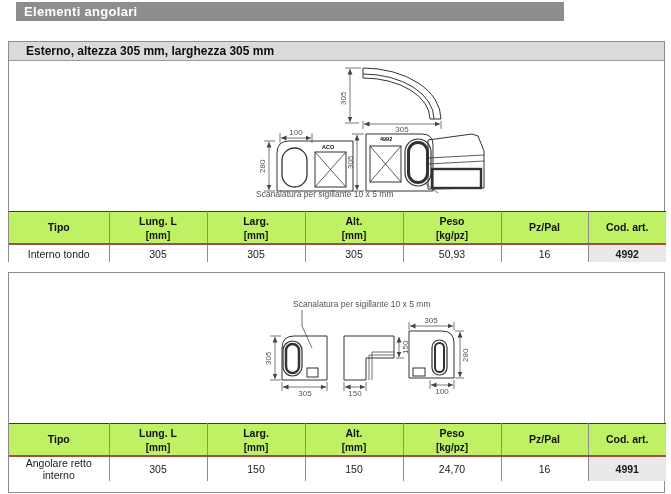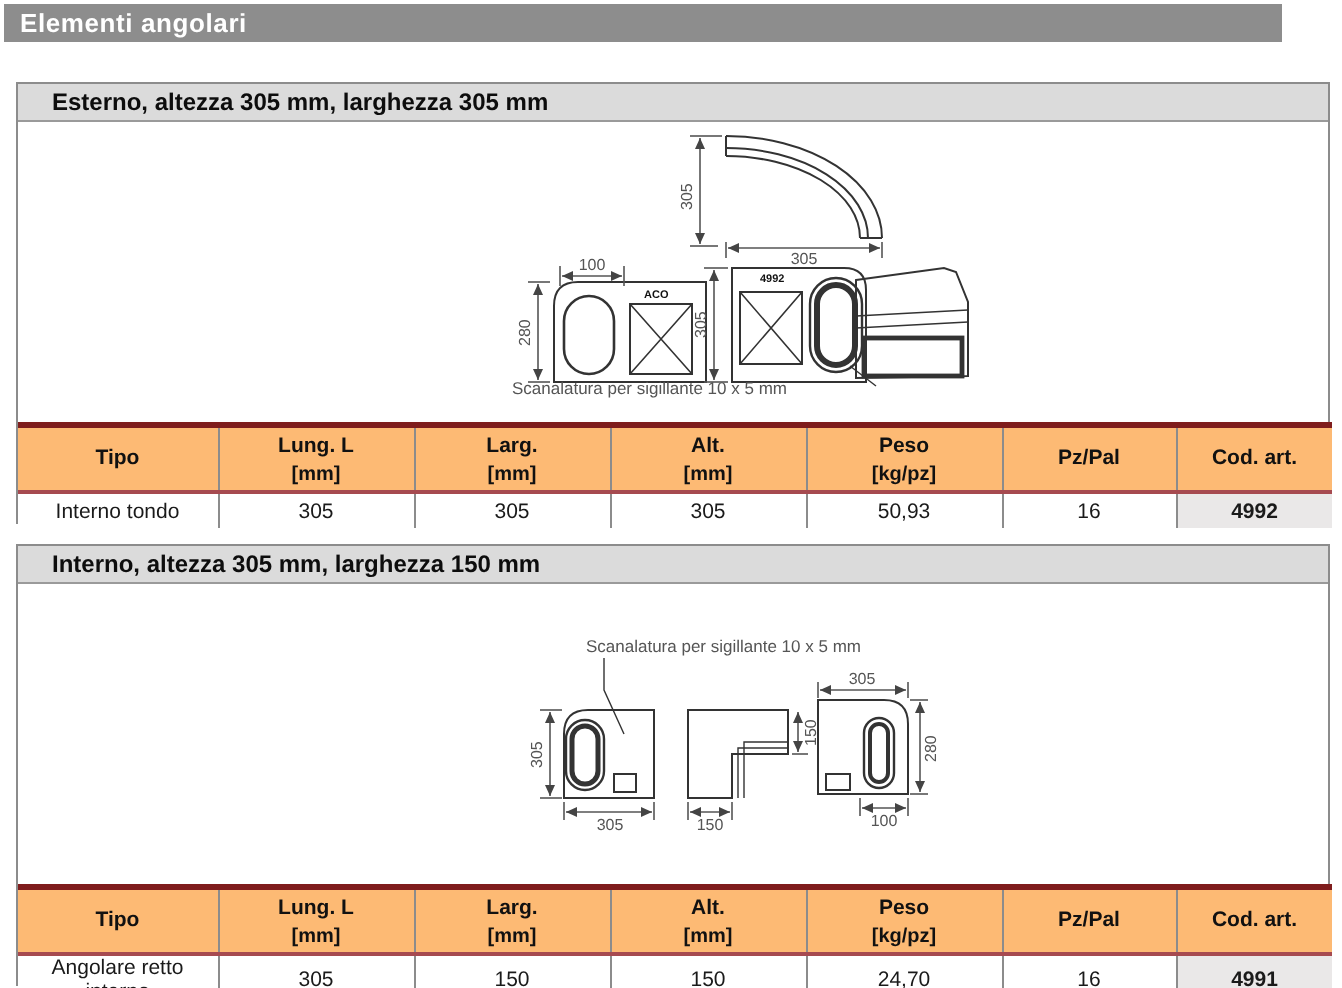--- a/index.html
+++ b/index.html
@@ -1,21 +1,21 @@
 <!DOCTYPE html>
 <html><head>
 <meta charset="utf-8">
 <style>
   html,body{margin:0;padding:0;background:#fff;}
   .page{
     position:relative;width:671px;height:494px;overflow:hidden;background:#fff;
     font-family:"Liberation Sans",sans-serif;color:#111;
   }
   .title-bar{
-    position:absolute;top:2px;left:2px;width:639px;height:19px;
+    position:absolute;top:2px;left:16px;width:548px;height:19px;
     background:#8d8d8d;color:#fff;font-weight:bold;font-size:13px;line-height:19px;
     padding-left:8px;box-sizing:border-box;letter-spacing:.3px;
   }
   .section{
     position:absolute;left:8px;width:657px;border:1px solid #8c8c8c;
     box-sizing:border-box;background:#fff;
   }
   #section-esterno{top:41px;height:221px;}
   #section-interno{top:272px;height:221px;}
   .section-header{
@@ -26,21 +26,21 @@
   .drawing-area svg{display:block;}
   .dim{font-size:8px;fill:#555;}
   .note{font-size:8.5px;fill:#555;}
   .tag{font-size:5.5px;font-weight:bold;fill:#111;}
   .data-table{border-collapse:collapse;table-layout:fixed;width:100%;}
   .data-table th,.data-table td{
     border-left:1px solid #8c8c8c;text-align:center;padding:0;overflow:hidden;
   }
   .data-table th:first-child,.data-table td:first-child{border-left:none;}
   .data-table thead tr{
-    background:#fdba74;border-top:3px solid #7f1d1d;border-bottom:2px solid #a64a50;
+    background:#bef264;border-top:1px solid #7f1d1d;border-bottom:2px solid #a64a50;
   }
   .data-table th{font-size:10.5px;font-weight:bold;height:31px;vertical-align:middle;}
   .data-table th .h{display:block;line-height:15px;}
   .data-table th .u{display:block;line-height:13px;font-size:10px;text-align:center;}
   .data-table td{font-size:10.5px;height:17px;background:#fff;color:#1a1a1a;}
   .data-table td.cod{background:#eae8e8;font-weight:bold;}
 </style>
 </head>
 <body>
 
@@ -167,21 +167,20 @@
           <td>305</td>
           <td>50,93</td>
           <td>16</td>
           <td class="cod">4992</td>
         </tr>
       </tbody>
     </table>
   </section>
 
   <section class="section" id="section-interno">
-    <div class="section-header">Interno, altezza 305 mm, larghezza 150 mm</div>
 
     <div class="drawing-area">
       <svg width="655" height="150" viewBox="0 0 655 150">
         <defs>
           <marker id="a2" markerUnits="userSpaceOnUse" markerWidth="6" markerHeight="6" refX="5.5" refY="3" orient="auto-start-reverse">
             <path d="M0,0.5 L5.5,3 L0,5.5 Z" fill="#444"></path>
           </marker>
         </defs>
         <g stroke="#333" fill="none" stroke-width="1">
 

